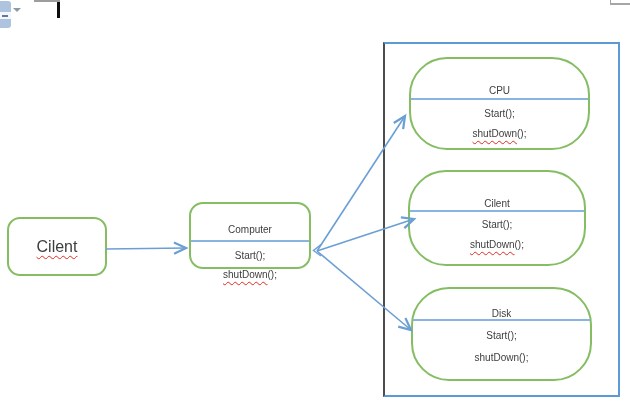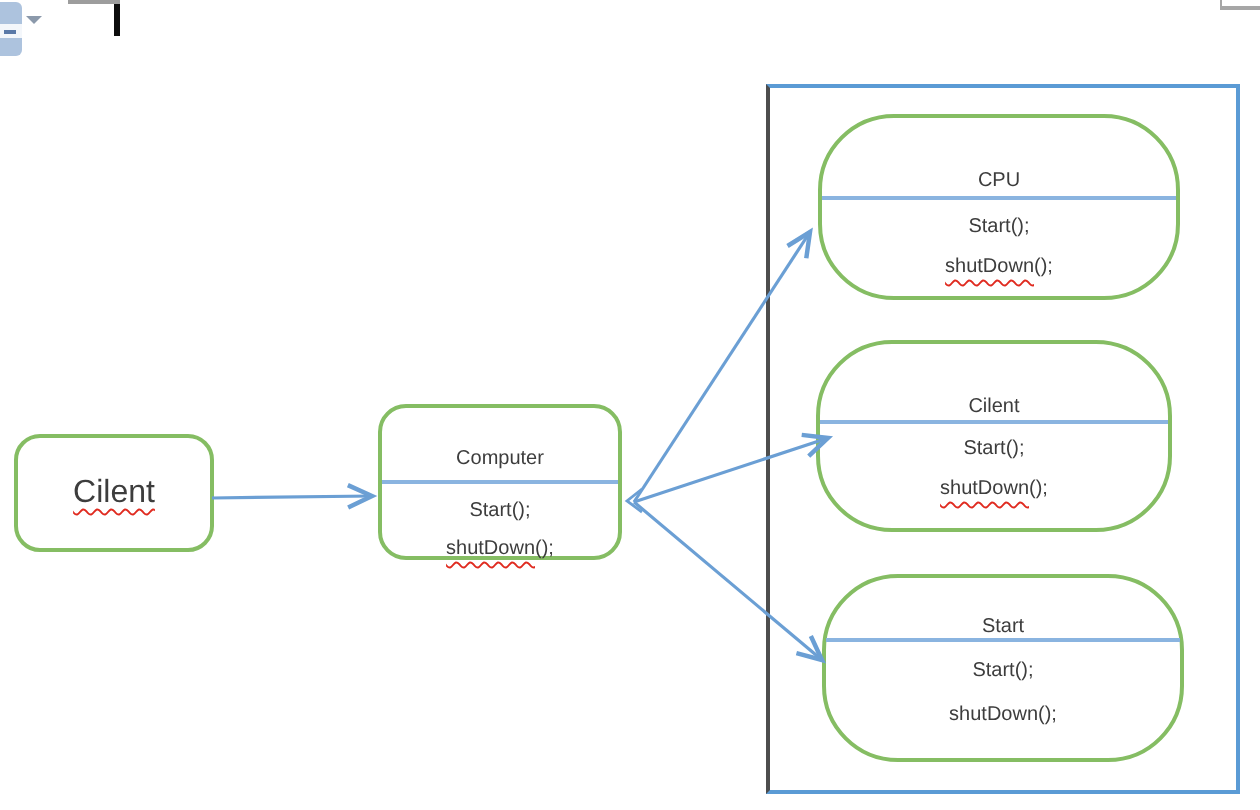--- a/index.html
+++ b/index.html
@@ -33,21 +33,21 @@
   .container-rect{
     position:absolute;left:383px;top:42px;width:233px;height:351px;
     border-top:2px solid #5b9bd5;border-right:2px solid #5b9bd5;border-bottom:2px solid #5b9bd5;
     border-left:2px solid #4d4d4d;
     background:transparent;z-index:1;
   }
   
   .node{position:absolute;background:#fff;border:2px solid #85bd63;box-sizing:border-box;z-index:2;}
   #node-client{left:7px;top:217px;width:100px;height:59px;border-radius:13px;
     display:flex;align-items:center;justify-content:center;}
-  #node-computer{left:189px;top:202px;width:122px;height:78px;border-radius:14px;}
+  #node-computer{left:189px;top:202px;width:122px;height:67px;border-radius:14px;}
   #node-cpu{left:409px;top:57px;width:181px;height:93px;border-radius:38px;}
   #node-memory{left:408px;top:170px;width:178px;height:96px;border-radius:38px;}
   #node-disk{left:411px;top:287px;width:181px;height:94px;border-radius:38px;}
   .nline{position:absolute;left:0;right:0;text-align:center;font-size:10px;line-height:15px;white-space:nowrap;}
   .ndiv{position:absolute;left:0;right:0;height:2px;background:#8ab4e0;}
   .misspell{
     text-decoration:underline;text-decoration-style:wavy;text-decoration-color:#e02b20;
     text-decoration-thickness:1px;text-underline-offset:3px;
   }
   
@@ -85,21 +85,21 @@
   </div>
 
   <div class="node" id="node-memory">
     <div class="nline" style="top:24px">Cilent</div>
     <div class="ndiv" style="top:38px"></div>
     <div class="nline" style="top:45px">Start();</div>
     <div class="nline" style="top:65px"><span class="misspell">shutDown</span><span>();</span></div>
   </div>
 
   <div class="node" id="node-disk">
-    <div class="nline" style="top:17px">Start</div>
+    <div class="nline" style="top:17px">Disk</div>
     <div class="ndiv" style="top:30px"></div>
     <div class="nline" style="top:39px">Start();</div>
     <div class="nline" style="top:61px"><span>shutDown();</span><span></span></div>
   </div>
 
   <svg id="connectors" width="630" height="405" viewBox="0 0 630 405">
     <defs>
       <marker id="ah" markerWidth="12" markerHeight="12" refX="8.5" refY="4.5" orient="auto">
         <path d="M1,1 L8.5,4.5 L1,8" fill="none" stroke="#6b9fd4" stroke-width="1.4"></path>
       </marker>

